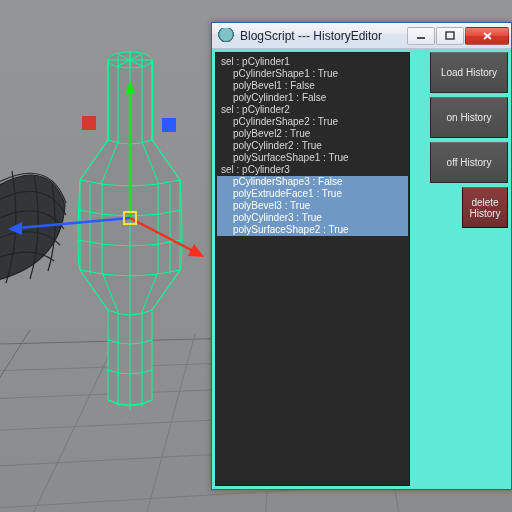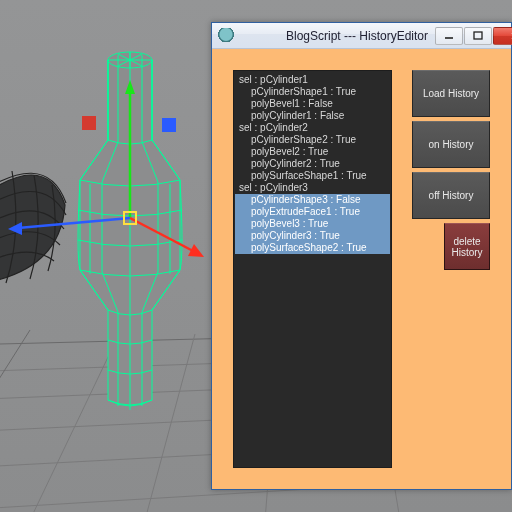--- a/index.html
+++ b/index.html
@@ -33,56 +33,56 @@
     height: 26px;
     background: linear-gradient(to bottom, #f3f6fb 0%, #e7ecf4 45%, #dde4ef 46%, #d9e2ef 100%);
     display: flex; align-items: center; padding: 0 2px 0 6px; gap: 6px;
     border-bottom: 1px solid #b8c3d4;
   }
   .favicon {
     width: 16px; height: 16px; flex: 0 0 auto;
     background: radial-gradient(circle at 50% 40%, #7fc3c9 0 6px, #3d7a80 7px 8px, transparent 8px);
     border-radius: 2px;
   }
-  .titlebar .title { font-size: 12px; color: #223; flex: 1; white-space: nowrap; margin-left: 46px; }
+  .titlebar .title { font-size: 12px; color: #223; flex: 1; white-space: nowrap; }
   .winbtns { display: flex; gap: 0; }
   .winbtn {
     width: 28px; height: 18px; margin-left: 1px;
     border: 1px solid rgba(0,0,0,.25);
     border-radius: 2px;
     display: flex; align-items: center; justify-content: center;
     font-size: 10px; color: #222;
     background: linear-gradient(to bottom,#f7f9fc,#e4e9f1);
   }
   .winbtn.close {
     width: 44px;
     background: linear-gradient(to bottom,#f07a6c 0%, #e44a3b 48%, #cf3829 52%, #c62f21 100%);
     color: #fff;
   }
   .winbtn svg { display:block; }
 
   .client {
-    flex: 1; display: flex; background: #fdba74; padding: 21px; gap: 20px;
+    flex: 1; display: flex; background: #5eead4; padding: 3px; gap: 20px;
   }
   .history-panel {
     flex: 1; background: #292929; border: 1px solid #1d1d1d;
     padding: 3px 1px; overflow: hidden;
     font-size: 10px; line-height: 12px; color: #d8d8d8;
     font-family: Tahoma, sans-serif;
   }
   .history-panel .row { padding: 0 4px; white-space: pre; }
   .history-panel .row.ind { padding-left: 16px; }
   .history-panel .row.sel {
     background: #6f99c4; color: #fff;
   }
   .side {
     width: 78px; display: flex; flex-direction: column; gap: 4px;
   }
   .side button {
-    height: 47px;
+    height: 41px;
     background: linear-gradient(to bottom,#5a5a5a,#4b4b4b);
     border: 1px solid #262626;
     border-top-color: #6c6c6c;
     color: #eaeaea; font-size: 10px;
     cursor: pointer;
   }
   .side button.delete {
     background: linear-gradient(to bottom,#8a3d3d,#6e2e2e);
     border-color: #2c1313; border-top-color:#9d5555;margin-left:32px;
   }

